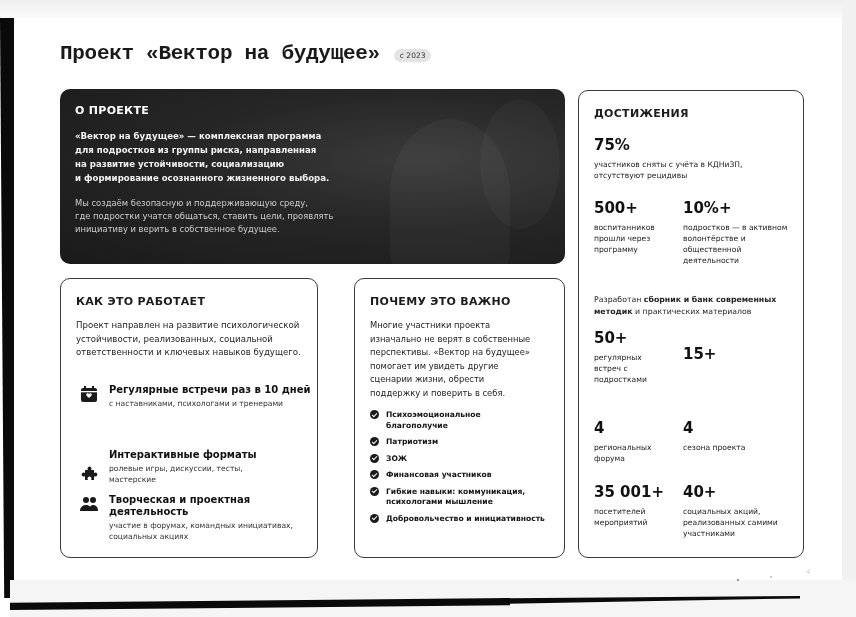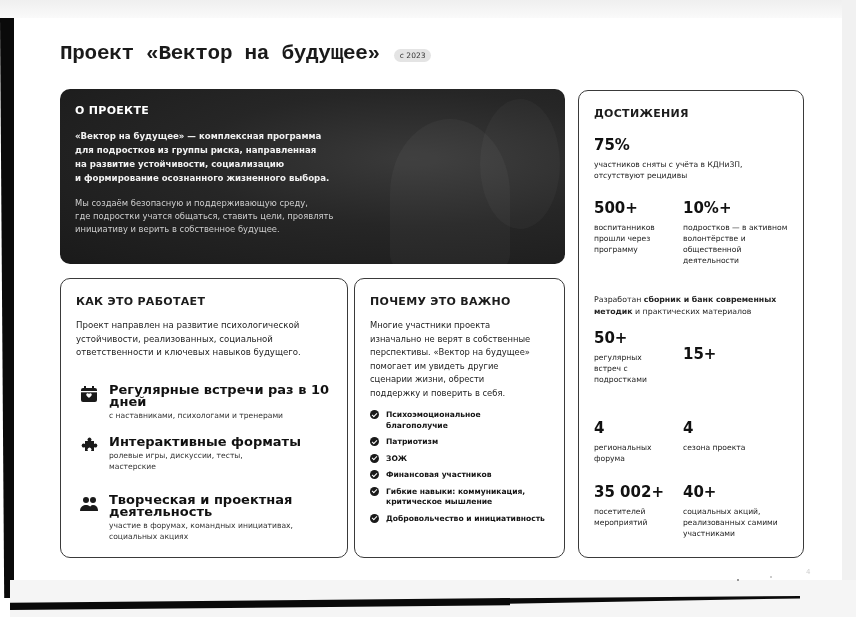--- a/index.html
+++ b/index.html
@@ -96,32 +96,32 @@
       position: absolute; left: 15px; top: 40px; width: 300px;
       font-weight: bold; font-size: 8.6px; line-height: 14px; color: #f2f2f2;
     }
     .about .sub {
       position: absolute; left: 15px; top: 108px; width: 320px;
       font-size: 8.4px; line-height: 13px; color: #cfcfcf;
     }
 
     
     .how {
-      left: 60px; top: 278px; width: 288px; height: 280px;
+      left: 60px; top: 278px; width: 258px; height: 280px;
     }
     .how .card-heading { position: absolute; left: 15px; top: 16px; }
     .how .intro {
       position: absolute; left: 15px; top: 40px; width: 260px;
       font-size: 8.6px; line-height: 13.5px; color: #222;
     }
     .how-item {
       position: absolute; left: 18px; display: flex; gap: 10px;
     }
     .how-item .icon { width: 20px; height: 20px; flex: none; margin-top: 0px; }
-    .how-item .t { font-weight: bold; font-size: 13px; color: #111; line-height: 12px; }
+    .how-item .t { font-weight: bold; font-size: 10px; color: #111; line-height: 12px; }
     .how-item .d { font-size: 7.6px; color: #333; line-height: 11px; margin-top: 2px; width: 200px; }
 
     
     .why {
       left: 354px; top: 278px; width: 211px; height: 280px;
     }
     .why .card-heading { position: absolute; left: 15px; top: 16px; }
     .why .intro {
       position: absolute; left: 15px; top: 40px; width: 195px;
       font-size: 8.4px; line-height: 13.5px; color: #222;
@@ -208,21 +208,21 @@
         <rect x="13" y="2" width="2" height="4" fill="#1a1a1a"></rect>
         <rect x="2" y="7" width="16" height="1.3" fill="#fff"></rect>
         <path d="M7.2 10.5 a1.5 1.5 0 0 1 2.8 -0.6 a1.5 1.5 0 0 1 2.8 0.6 c0 1.6 -2.8 3.3 -2.8 3.3 c0 0 -2.8 -1.7 -2.8 -3.3z" fill="#fff"></path>
       </svg>
       <div>
         <div class="t">Регулярные встречи раз в 10 дней</div>
         <div class="d">с наставниками, психологами и тренерами</div>
       </div>
     </div>
 
-    <div class="how-item" style="top:157px;">
+    <div class="how-item" style="top:170px;align-items:flex-end;">
       <svg class="icon" viewBox="0 0 20 20">
         <path d="M6 5 h3 a2 2 0 1 1 3 0 h3 v3 a2 2 0 1 1 0 3 v4 h-3 a2 2 0 1 0 -3 0 h-3 v-4 a2 2 0 1 1 0 -3z" fill="#1a1a1a"></path>
       </svg>
       <div>
         <div class="t">Интерактивные форматы</div>
         <div class="d" style="width:150px;">ролевые игры, дискуссии, тесты, мастерские</div>
       </div>
     </div>
 
     <div class="how-item" style="top:215px;">
@@ -261,21 +261,21 @@
       <li>
           <span class="chk"></span>
           <span>ЗОЖ</span>
         </li>
       <li>
           <span class="chk"></span>
           <span>Финансовая участников</span>
         </li>
       <li>
           <span class="chk"></span>
-          <span style="width:165px;">Гибкие навыки: коммуникация, критическое мышление</span>
+          <span style="width:165px;">Гибкие навыки: коммуникация, психологами мышление</span>
         </li>
       <li>
           <span class="chk"></span>
           <span>Добровольчество и инициативность</span>
         </li>
     </ul>
   </div>
 
   <div class="card ach">
     <div class="card-heading">ДОСТИЖЕНИЯ</div>
@@ -308,21 +308,21 @@
     <div class="stat" style="left:15px; top:328px; width:80px;">
       <div class="num">4</div>
       <div class="lbl" style="width:70px;">региональных форума</div>
     </div>
     <div class="stat" style="left:104px; top:328px; width:110px;">
       <div class="num">4</div>
       <div class="lbl">сезона проекта</div>
     </div>
 
     <div class="stat" style="left:15px; top:392px; width:90px;">
-      <div class="num">35 002+</div>
+      <div class="num">35 001+</div>
       <div class="lbl" style="width:70px;">посетителей мероприятий</div>
     </div>
     <div class="stat" style="left:104px; top:392px; width:110px;">
       <div class="num">40+</div>
       <div class="lbl" style="width:95px;">социальных акций, реализованных самими участниками</div>
     </div>
   </div>
 
   <div class="dot" style="left:737px; top:579px;"></div>
   <div class="dot" style="left:770px; top:576px; background:#bbb;"></div>

